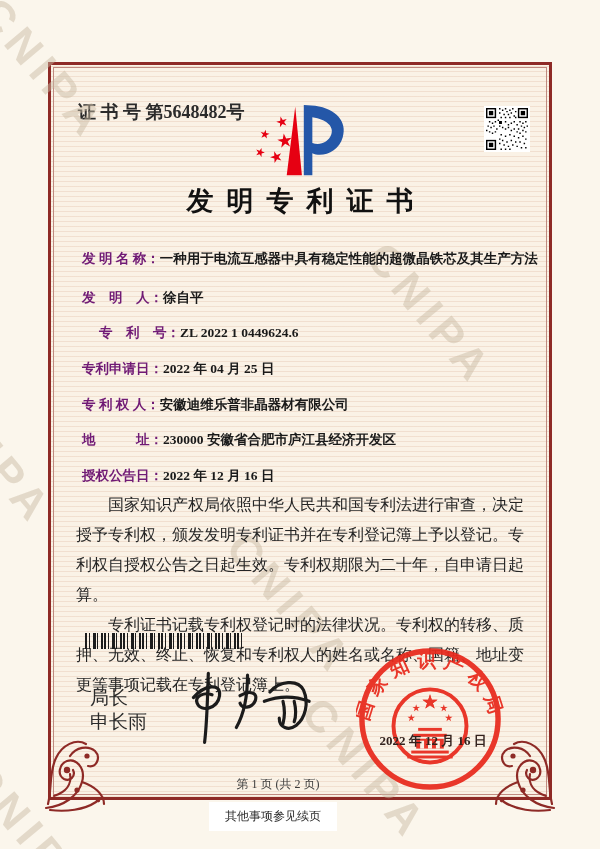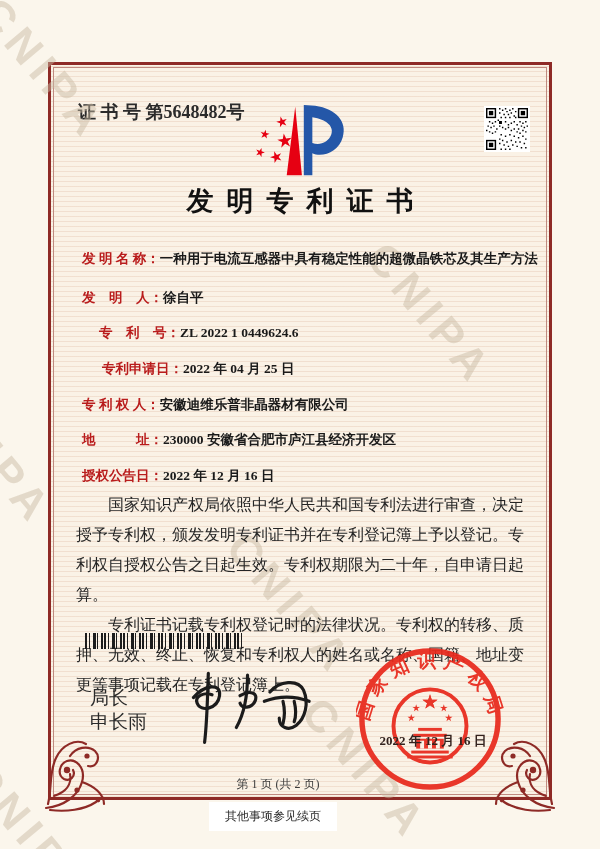--- a/index.html
+++ b/index.html
@@ -37,21 +37,21 @@
   
   .cert-no{left:78px;top:100px;font-size:18px;font-weight:bold;color:#2b2b2b;}
   .logo{left:250px;top:103px;width:100px;height:76px;}
   .qr{left:484px;top:106px;width:46px;height:46px;background:#fff;padding:2px;box-sizing:border-box;}
   .title{
     left:48px;top:183px;width:504px;text-align:center;
     font-size:27px;font-weight:bold;letter-spacing:13px;text-indent:13px;color:#111;
   }
   
   .field-row{left:82px;font-size:13.5px;font-weight:bold;color:#222;white-space:nowrap;z-index:2;}
-  .field-row .lab{color:#b91c1c;}
+  .field-row .lab{color:#701a75;}
   .field-row .val{color:#1a1a1a;}
   .grant-no{position:absolute;left:225px;top:0;}
   
   .legal{
     left:76px;top:490px;width:452px;z-index:2;
     font-size:16px;line-height:1.88;color:#252525;
   }
   .legal p{margin:0;text-indent:2em;}
   
   .barcode{
@@ -179,21 +179,21 @@
 
   <div class="abs field-row" style="top:250px;">
     <span class="lab">发 明 名 称：</span><span class="val">一种用于电流互感器中具有稳定性能的超微晶铁芯及其生产方法</span>
   </div>
   <div class="abs field-row" style="top:289px;">
     <span class="lab">发　明　人：</span><span class="val">徐自平</span>
   </div>
   <div class="abs field-row" style="top:324px;margin-left:17px;">
     <span class="lab">专　利　号：</span><span class="val">ZL 2022 1 0449624.6</span>
   </div>
-  <div class="abs field-row" style="top:360px;margin-left:20px;">
+  <div class="abs field-row" style="top:360px;">
     <span class="lab">专利申请日：</span><span class="val">2022 年 04 月 25 日</span>
   </div>
   <div class="abs field-row" style="top:396px;">
     <span class="lab">专 利 权 人：</span><span class="val">安徽迪维乐普非晶器材有限公司</span>
   </div>
   <div class="abs field-row" style="top:431px;text-align:center;">
     <span class="lab">地　　　址：</span><span class="val">230000 安徽省合肥市庐江县经济开发区</span>
   </div>
   <div class="abs field-row" style="top:467px;width:470px;">
     <span class="lab">授权公告日：</span><span class="val">2022 年 12 月 16 日</span>

